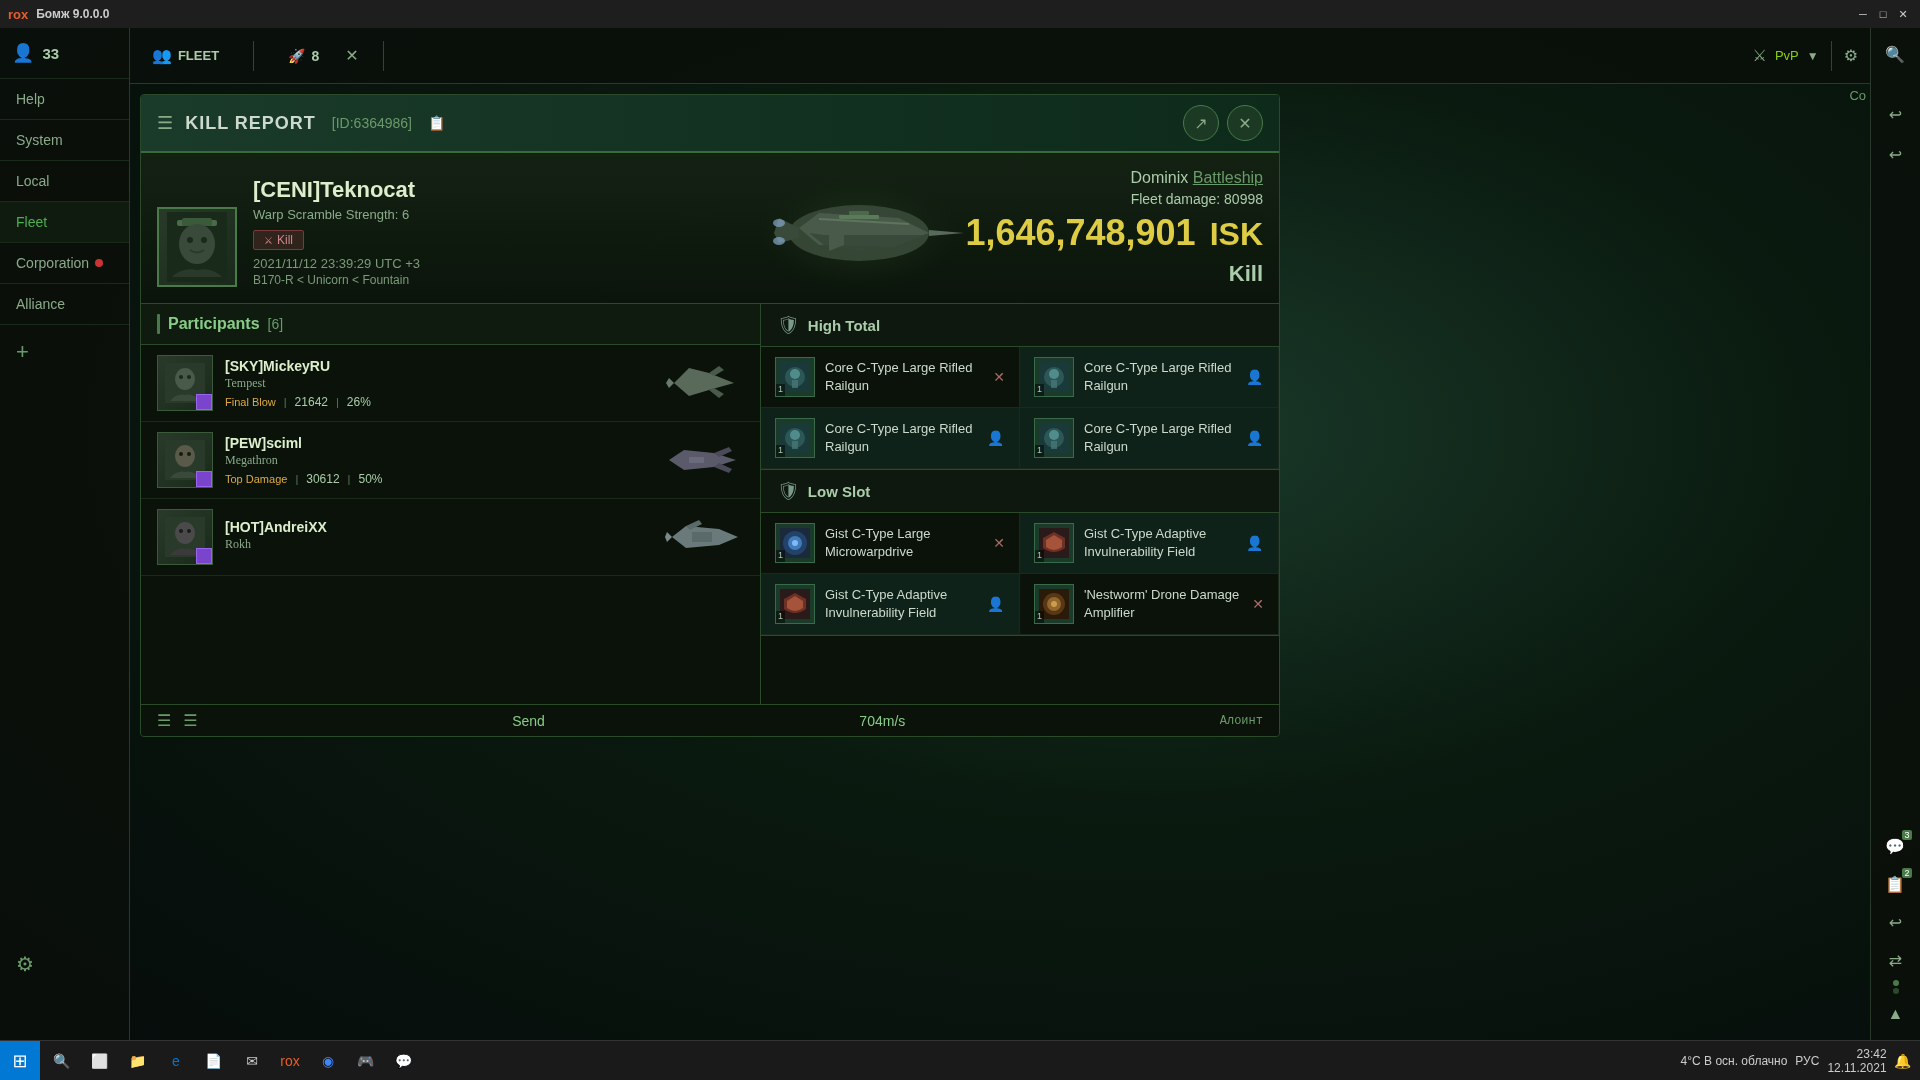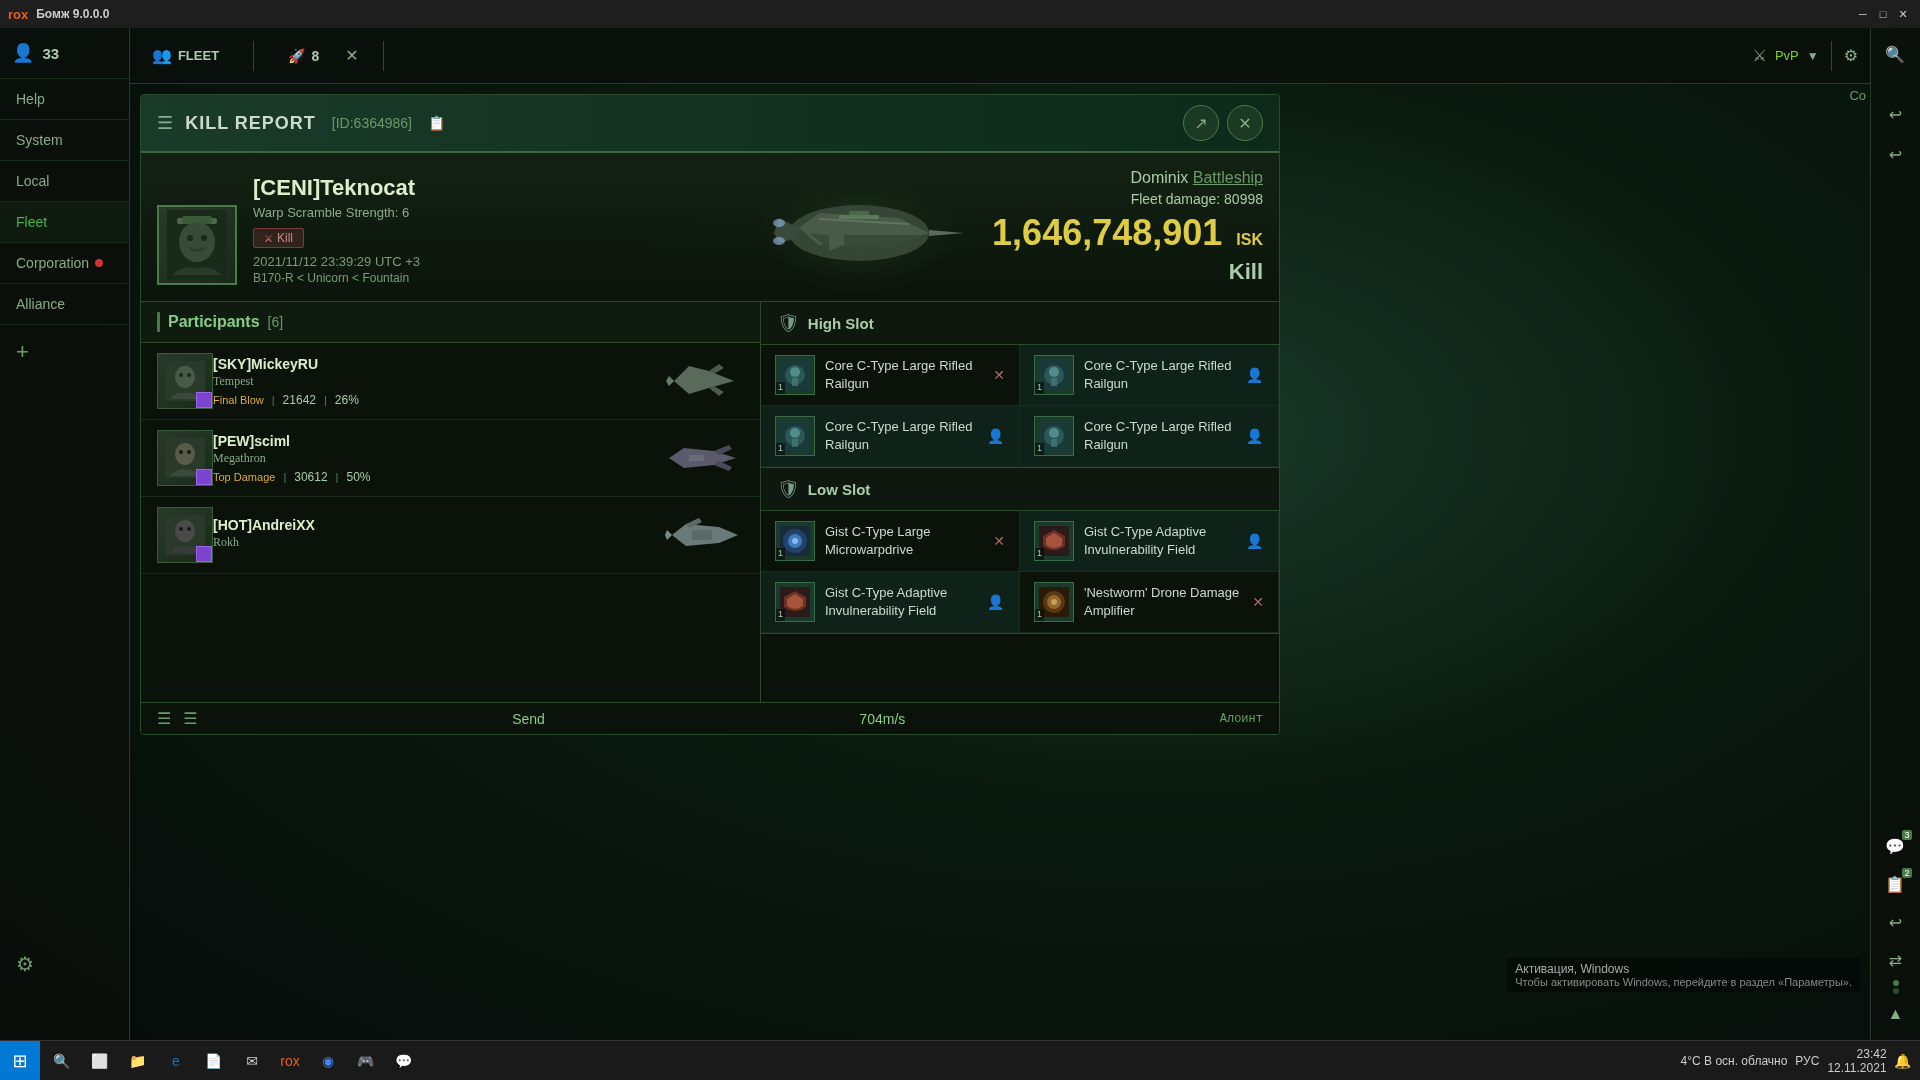--- a/index.html
+++ b/index.html
@@ -309,21 +309,21 @@
       color: #aaccaa;
     }
     .isk-value {
       font-size: 36px;
       font-weight: bold;
       color: #ddcc44;
       line-height: 1;
     }
     .isk-label {
       color: #ddcc44;
-      font-size: 16px;
+      font-size: 32px;
       font-weight: bold;
       margin-left: 6px;
     }
     .kill-result {
       color: #aaccaa;
       font-size: 22px;
       font-weight: bold;
       margin-top: 8px;
     }
 
@@ -360,20 +360,21 @@
     .section-count {
       color: #6a9a6a;
       font-size: 14px;
     }
 
     .participant-item {
       display: flex;
       align-items: center;
       padding: 10px 16px;
       border-bottom: 1px solid #1a2a1a;
+      gap: 12px;
       cursor: pointer;
     }
     .participant-avatar {
       width: 56px; height: 56px;
       background: #1a2a1a;
       border: 1px solid #3a5a3a;
       flex-shrink: 0;
       display: flex; align-items: center; justify-content: center;
       position: relative;
       overflow: hidden;
@@ -843,21 +844,21 @@
               </svg>
             </div>
           </div>
         </div>
 
         <div class="slots-panel">
 
           <div class="slots-section">
             <div class="slots-section-header">
               <span style="color:#7a9a8a; font-size:18px;">🛡</span>
-              <span class="slots-section-title">High Slot</span>
+              <span class="slots-section-title">High Total</span>
             </div>
             <div class="slots-grid">
 
               <div class="slot-item">
                 <div class="slot-icon">
                   <svg width="30" height="30" viewBox="0 0 30 30">
                     <rect width="30" height="30" fill="#1a3a3a"></rect>
                     <circle cx="15" cy="15" r="10" fill="#3a6a6a" opacity="0.6"></circle>
                     <circle cx="15" cy="12" r="5" fill="#5a9a9a" opacity="0.8"></circle>
                     <rect x="12" y="18" width="6" height="8" fill="#4a7a7a" opacity="0.7"></rect>
@@ -988,24 +989,20 @@
         </div>
         <div>
           <span class="speed-value">704m/s</span>
         </div>
         <div style="color:#6a9a6a;font-size:12px;font-family:Liberation Mono, monospace;">Алоинт</div>
       </div>
 
     </div>
   </div>
 
-  <div class="windows-activation">
-    <div class="title">Активация, Windows</div>
-    <div>Чтобы активировать Windows, перейдите в раздел «Параметры».</div>
-  </div>
 
 </div>
 
 <div class="taskbar">
   <div class="taskbar-start">⊞</div>
   <div class="taskbar-icons">
     <div class="taskbar-icon">🔍</div>
     <div class="taskbar-icon">⬜</div>
     <div class="taskbar-icon">📁</div>
     <div class="taskbar-icon" style="color:#0078d4;">e</div>

